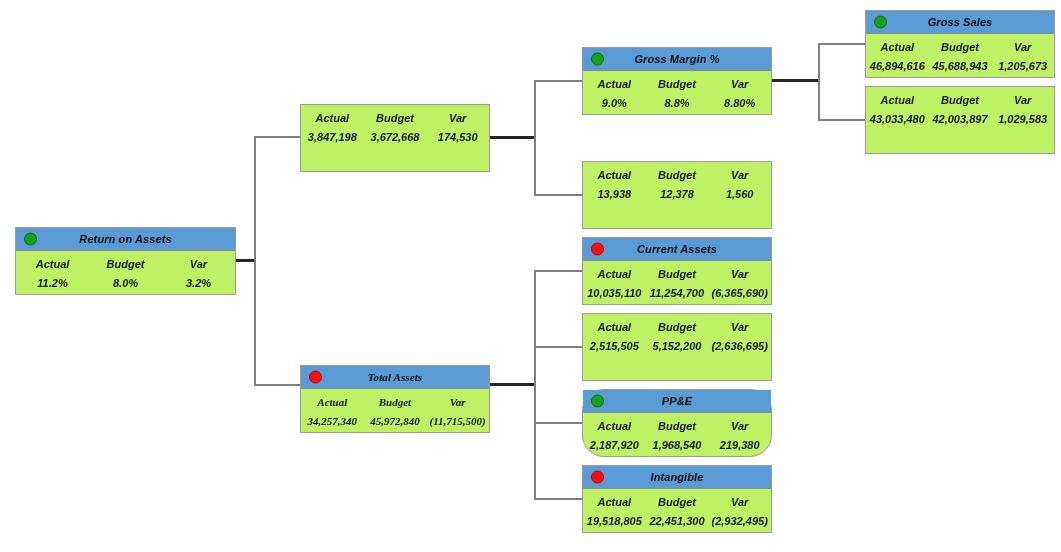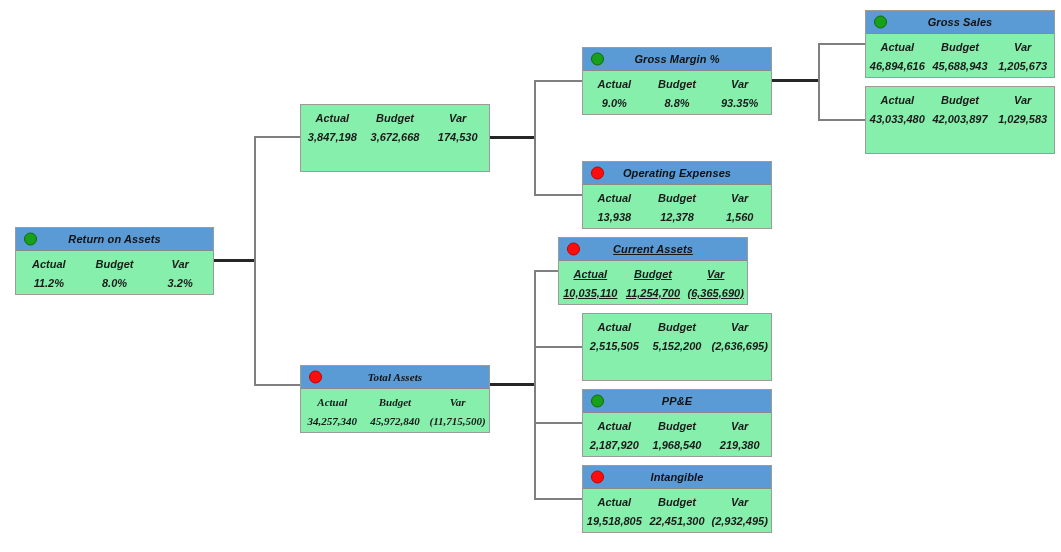--- a/index.html
+++ b/index.html
@@ -2,23 +2,23 @@
 <html><head>
 <meta charset="utf-8">
 <style>
   html,body{margin:0;padding:0;background:#ffffff;}
   .canvas{
     position:relative;width:1061px;height:552px;background:#ffffff;overflow:hidden;
     font-family:"Liberation Sans",sans-serif;font-style:italic;font-weight:bold;color:#1a1a1a;
   }
   .node{
     position:absolute;width:190px;height:68px;border:1px solid #9b9b9b;
-    box-sizing:border-box;background:#86efac;
-  }
-  .node.wide{width:199px;}
+    box-sizing:border-box;background:#bef264;
+  }
+  .node.wide{width:221px;}
   .hdr{
     position:relative;height:22px;background:#5b9bd5;border-bottom:1px solid #8a8a8a;
     display:flex;align-items:center;justify-content:center;
   }
   .hdr .title{font-size:11px;color:#111;letter-spacing:0.1px;}
   .dot{
     position:absolute;left:8px;top:50%;transform:translateY(-50%);
     width:11px;height:11px;border-radius:50%;
   }
   .dot.good{background:#18a018;border:1px solid #0d6b0d;}
@@ -98,21 +98,21 @@
     </div>
     <div class="body">
       <div class="row">
         <span>Actual</span>
         <span>Budget</span>
         <span>Var</span>
       </div>
       <div class="row vals">
         <span>9.0%</span>
         <span>8.8%</span>
-        <span>93.35%</span>
+        <span>8.80%</span>
       </div>
     </div>
   </div>
 
   <div class="node" style="left:865px;top:10px;">
     <div class="hdr">
       <span class="dot good"></span>
       <span class="title">Gross Sales</span>
     </div>
     <div class="body">
@@ -138,24 +138,20 @@
       </div>
       <div class="row vals">
         <span>43,033,480</span>
         <span>42,003,897</span>
         <span>1,029,583</span>
       </div>
     </div>
   </div>
 
   <div class="node" style="left:582px;top:161px;">
-    <div class="hdr">
-      <span class="dot bad"></span>
-      <span class="title">Operating Expenses</span>
-    </div>
     <div class="body">
       <div class="row">
         <span>Actual</span>
         <span>Budget</span>
         <span>Var</span>
       </div>
       <div class="row vals">
         <span>13,938</span>
         <span>12,378</span>
         <span>1,560</span>
@@ -175,21 +171,21 @@
         <span>Var</span>
       </div>
       <div class="row vals">
         <span>34,257,340</span>
         <span>45,972,840</span>
         <span>(11,715,500)</span>
       </div>
     </div>
   </div>
 
-  <div class="node" style="left:558px;top:237px;text-decoration:underline;">
+  <div class="node" style="left:582px;top:237px;">
     <div class="hdr">
       <span class="dot bad"></span>
       <span class="title">Current Assets</span>
     </div>
     <div class="body">
       <div class="row">
         <span>Actual</span>
         <span>Budget</span>
         <span>Var</span>
       </div>
@@ -209,21 +205,21 @@
         <span>Var</span>
       </div>
       <div class="row vals">
         <span>2,515,505</span>
         <span>5,152,200</span>
         <span>(2,636,695)</span>
       </div>
     </div>
   </div>
 
-  <div class="node" style="left:582px;top:389px;">
+  <div class="node" style="left:582px;top:389px;border-radius:22px;">
     <div class="hdr">
       <span class="dot good"></span>
       <span class="title">PP&amp;E</span>
     </div>
     <div class="body">
       <div class="row">
         <span>Actual</span>
         <span>Budget</span>
         <span>Var</span>
       </div>

